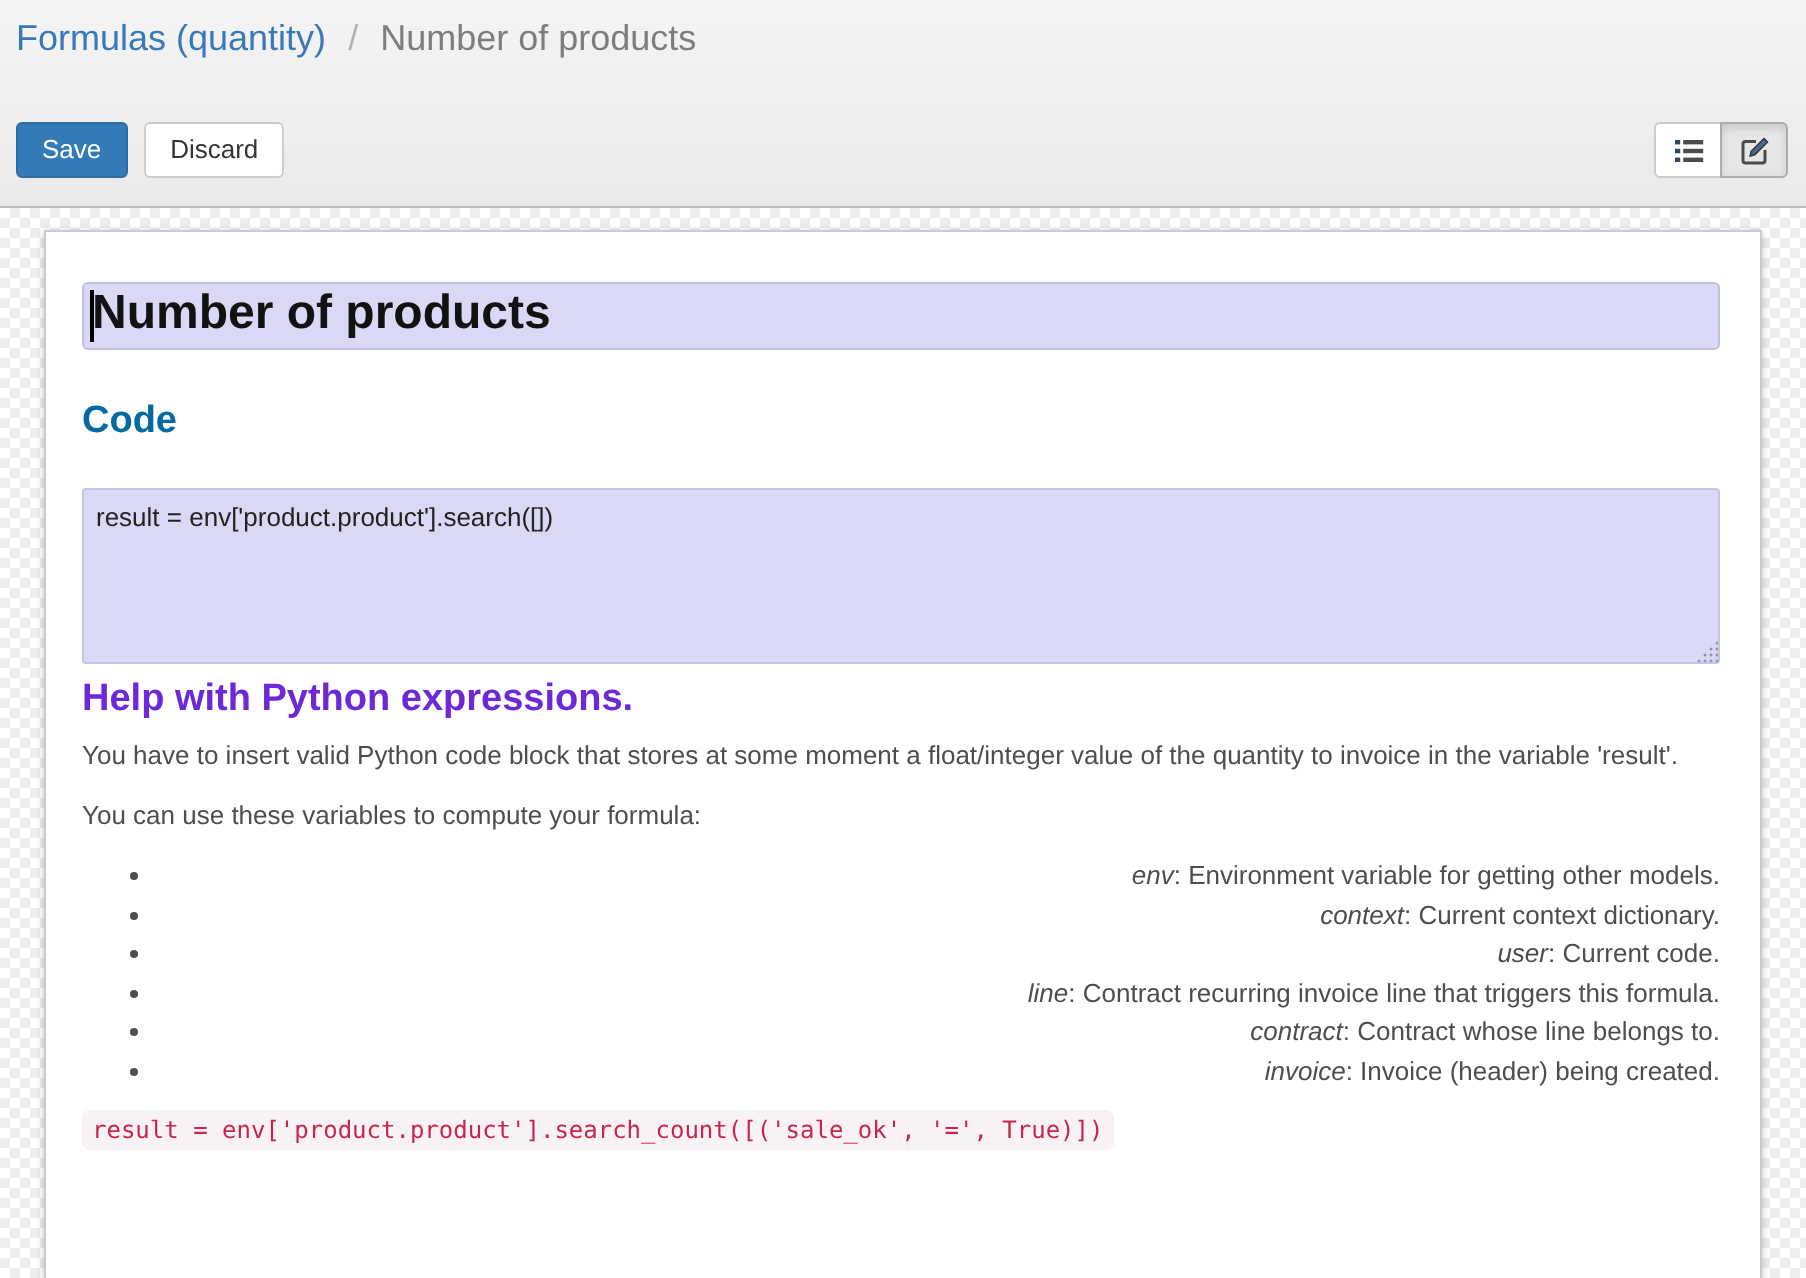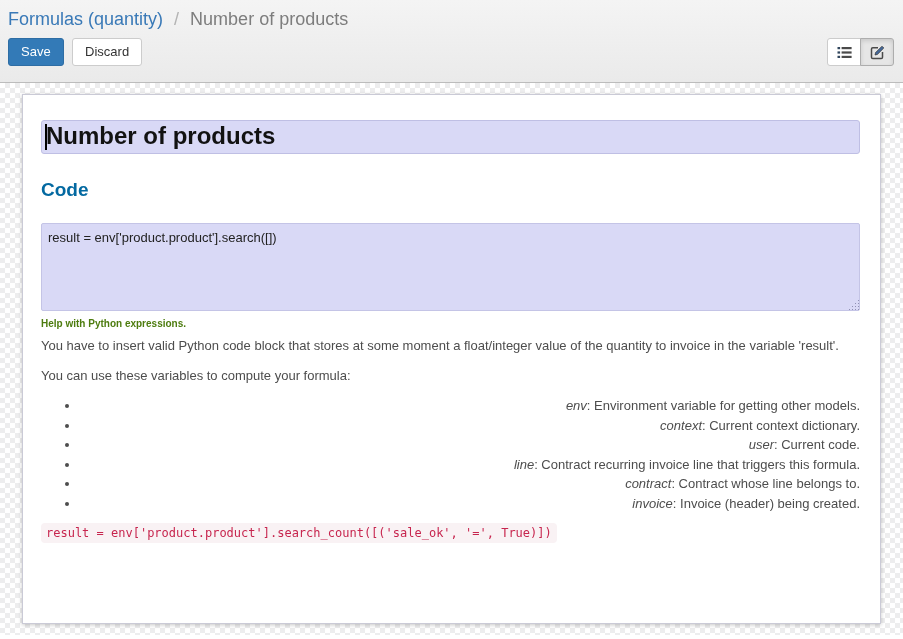--- a/index.html
+++ b/index.html
@@ -5,38 +5,39 @@
   * { box-sizing: border-box; margin: 0; padding: 0; }
   html, body { width: 903px; height: 639px; overflow: hidden; }
   body {
     font-family: "Liberation Sans", "DejaVu Sans", sans-serif;
     background: #fff;
     color: #4d4d4d;
   }
 
   
   .topbar {
-    height: 83px;
+    height: 104px;
     background: linear-gradient(#f4f4f4, #eaeaea);
     border-bottom: 1px solid #bcbcbc;
   }
   .breadcrumb-row {
     padding: 9px 8px 7px 8px;
     font-size: 18px;
     white-space: nowrap;
   }
   .breadcrumb-link { color: #3979b7; text-decoration: none; cursor: pointer; }
   .breadcrumb-sep { color: #b3b3b3; padding: 0 6px; }
   .breadcrumb-current { color: #7d7d7d; }
 
   .toolbar-row {
     display: flex;
     justify-content: space-between;
     align-items: center;
     padding: 1px 9px 0 8px;
+    margin-top: 23px;
   }
   .btn {
     font-family: inherit;
     font-size: 13px;
     line-height: 1.42;
     padding: 4px 12px;
     border-radius: 3px;
     border: 1px solid transparent;
     cursor: pointer;
     background: #fff;
@@ -139,23 +140,23 @@
     background-image: radial-gradient(#9090b4 36%, transparent 38%);
     background-size: 3px 3px;
     clip-path: polygon(100% 0, 100% 100%, 0 100%);
     cursor: nwse-resize;
   }
 
   
   .help { font-size: 13px; color: #4d4d4d; }
   .help-heading {
     margin-top: 7px;
-    font-size: 10px;
+    font-size: 19px;
     font-weight: bold;
-    color: #4d7c0f;
+    color: #6d28d9;
   }
   .help-p1 { margin-top: 9px; }
   .help-p2 { margin-top: 15px; }
   .help ul {
     margin-top: 13px;
     padding-left: 39px;
     list-style: disc;
   }
   .help li { line-height: 19.5px; text-align: right; }
   .help li i { font-style: italic; }

